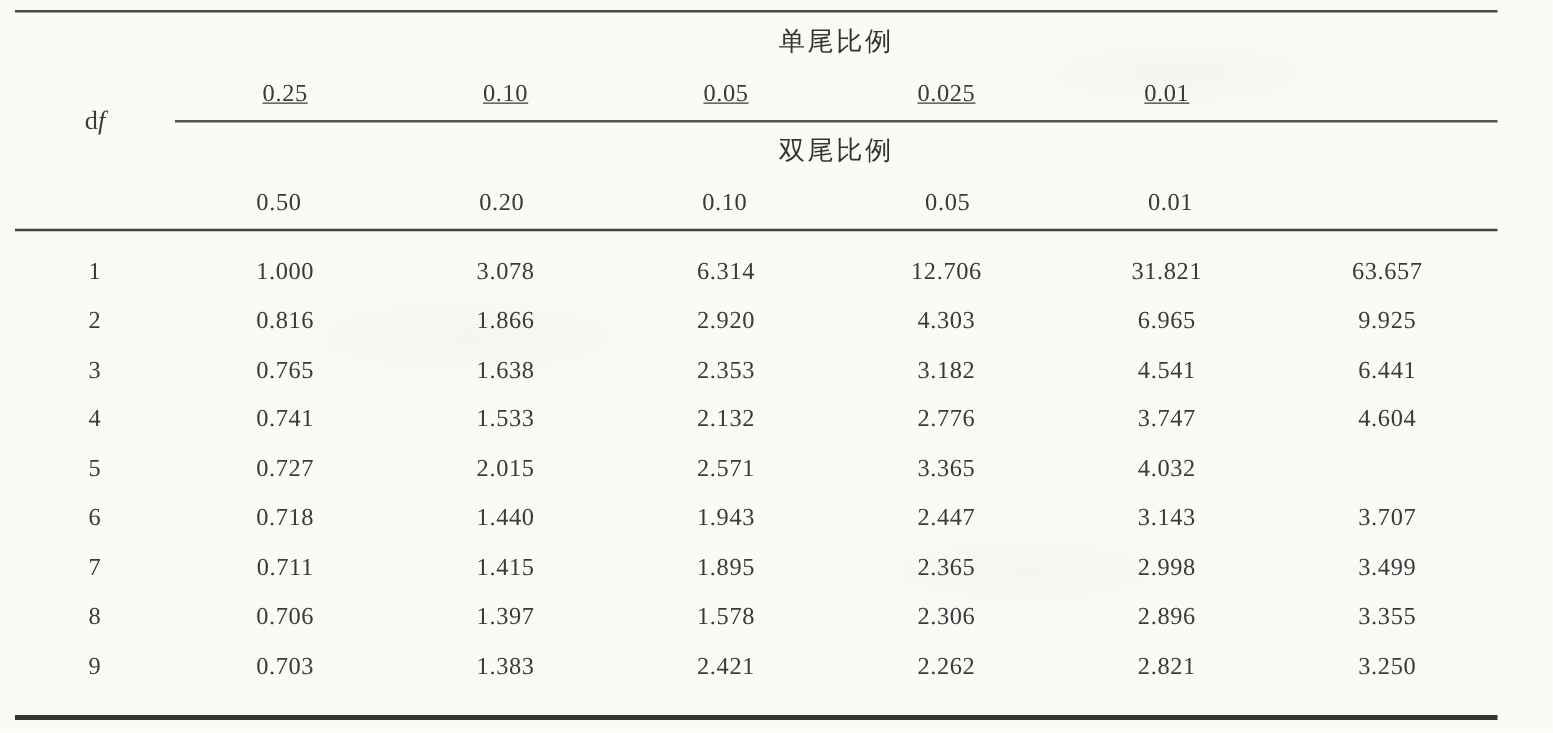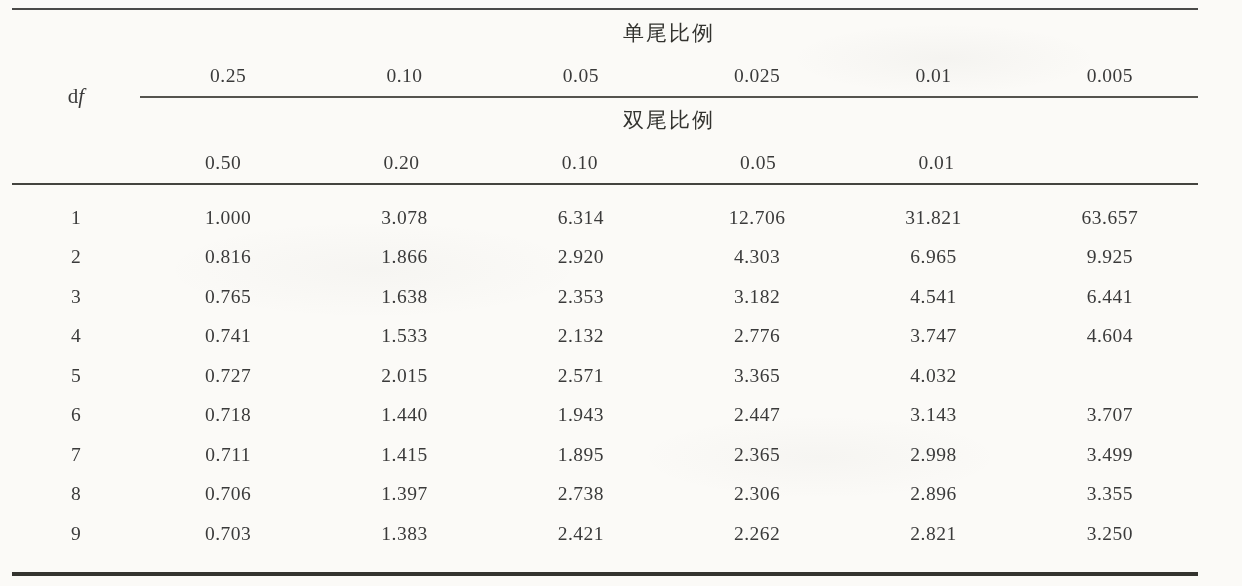--- a/index.html
+++ b/index.html
@@ -55,21 +55,21 @@
     color: #33332f;
   }
   .title-one { grid-row: 1; }
   .title-two { grid-row: 3; border-top: 2px solid #55544f; }
   .vals-row {
     grid-column: 2 / 8;
     display: grid;
     grid-template-columns: repeat(6, 1fr);
     align-items: center;
   }
-  .vals-one { grid-row: 2; }
+  .vals-one { grid-row: 2; text-decoration: underline; }
   .vals-two { grid-row: 4; gap: 12px; }
   .vals-row span,
   .trow .cell {
     text-align: center;
     font-size: 19.5px;
     letter-spacing: 0.5px;
   }
 
   .tbody { padding-top: 13px; }
   .trow {
@@ -100,21 +100,20 @@
           <span>0.25</span>
 
           <span>0.10</span>
 
           <span>0.05</span>
 
           <span>0.025</span>
 
           <span>0.01</span>
 
-          <span>0.005</span>
         </div>
 
       <div class="span-title title-two">双尾比例</div>
 
       <div class="vals-row vals-two">
 
           <span>0.50</span>
 
           <span>0.20</span>
 
@@ -197,21 +196,21 @@
           <div class="cell">1.895</div>
           <div class="cell">2.365</div>
           <div class="cell">2.998</div>
           <div class="cell">3.499</div>
         </div>
 
         <div class="trow">
           <div class="cell">8</div>
           <div class="cell">0.706</div>
           <div class="cell">1.397</div>
-          <div class="cell">2.738</div>
+          <div class="cell">1.578</div>
           <div class="cell">2.306</div>
           <div class="cell">2.896</div>
           <div class="cell">3.355</div>
         </div>
 
         <div class="trow">
           <div class="cell">9</div>
           <div class="cell">0.703</div>
           <div class="cell">1.383</div>
           <div class="cell">2.421</div>

